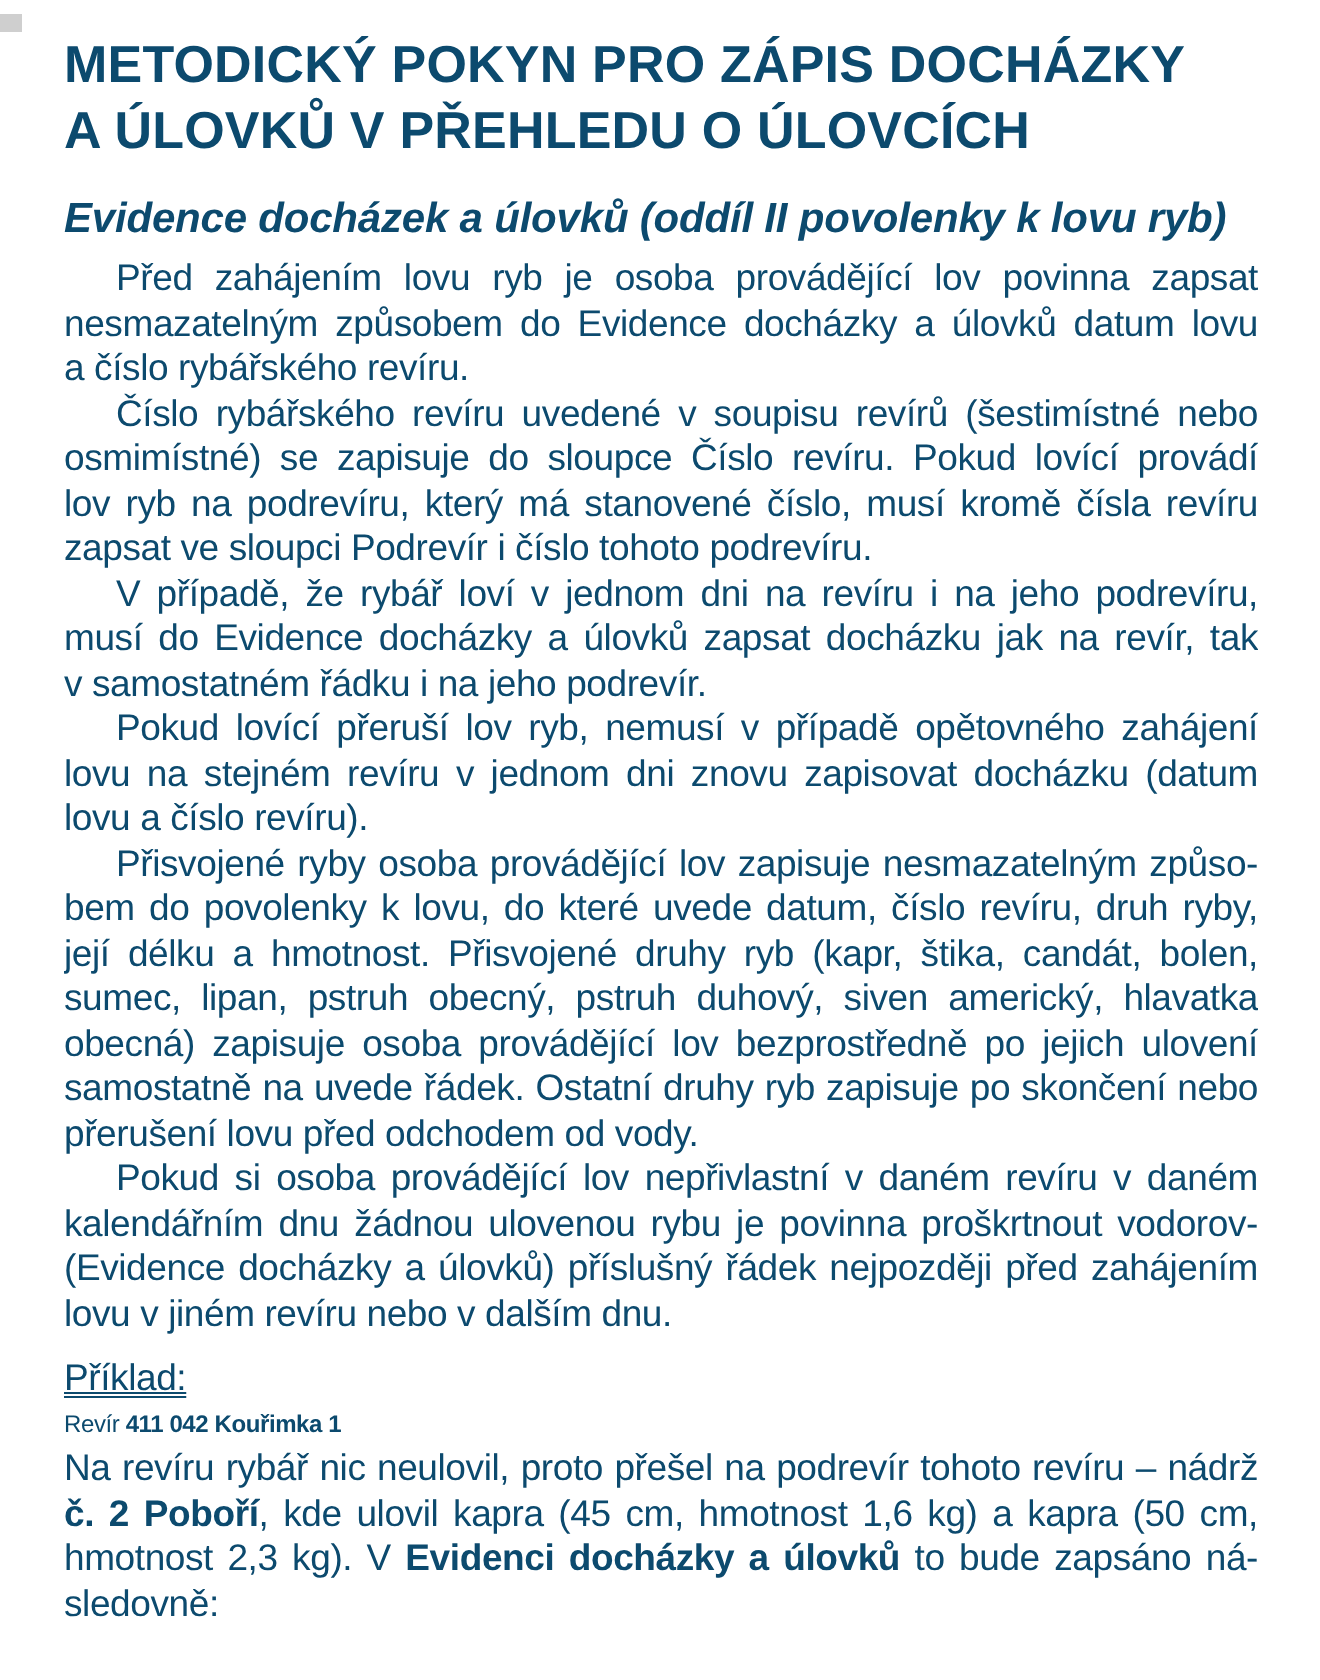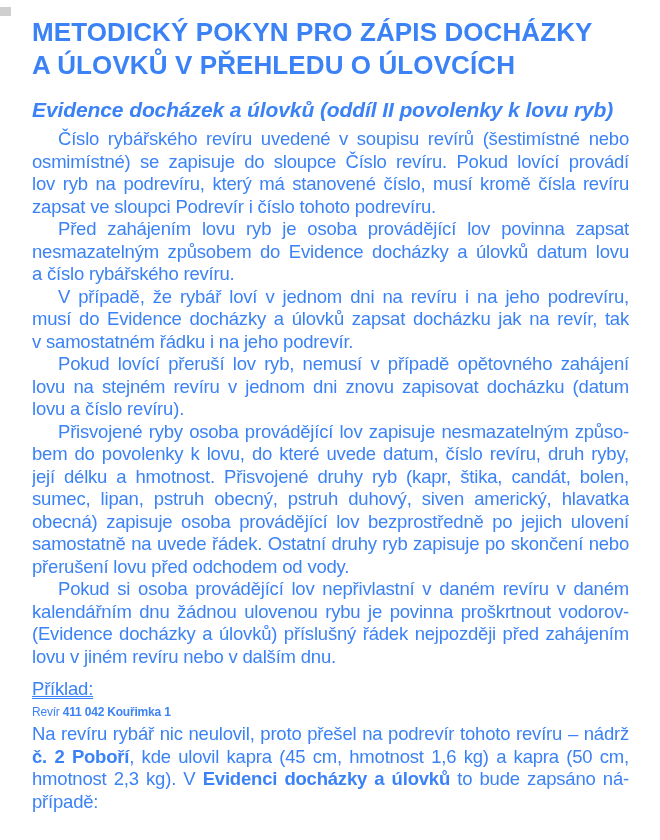--- a/index.html
+++ b/index.html
@@ -7,21 +7,21 @@
     padding: 0;
     background: #ffffff;
   }
   .page {
     position: relative;
     width: 660px;
     height: 840px;
     box-sizing: border-box;
     padding: 16px 31px 0 32px;
     background: #ffffff;
-    color: #3b82f6;
+    color: #0c4a6e;
     font-family: "Liberation Sans", "DejaVu Sans", sans-serif;
     overflow: hidden;
   }
   .scan-artifact {
     position: absolute;
     left: 0;
     top: 7px;
     width: 11px;
     height: 9px;
     background: #cfcfcf;
@@ -81,29 +81,29 @@
 
   <h1 class="doc-title">
     <span>METODICKÝ POKYN PRO ZÁPIS DOCHÁZKY</span>
     <span>A ÚLOVKŮ V PŘEHLEDU O ÚLOVCÍCH</span>
   </h1>
 
   <h2 class="section-heading">Evidence docházek a úlovků (oddíl II povolenky k lovu ryb)</h2>
 
   <div class="body-text">
       <div class="paragraph">
+        <div class="line first">Před zahájením lovu ryb je osoba provádějící lov povinna zapsat</div>
+        <div class="line">nesmazatelným způsobem do Evidence docházky a úlovků datum lovu</div>
+        <div class="line last">a číslo rybářského revíru.</div>
+      </div>
+      <div class="paragraph">
         <div class="line first">Číslo rybářského revíru uvedené v soupisu revírů (šestimístné nebo</div>
         <div class="line">osmimístné) se zapisuje do sloupce Číslo revíru. Pokud lovící provádí</div>
         <div class="line">lov ryb na podrevíru, který má stanovené číslo, musí kromě čísla revíru</div>
         <div class="line last">zapsat ve sloupci Podrevír i číslo tohoto podrevíru.</div>
-      </div>
-      <div class="paragraph">
-        <div class="line first">Před zahájením lovu ryb je osoba provádějící lov povinna zapsat</div>
-        <div class="line">nesmazatelným způsobem do Evidence docházky a úlovků datum lovu</div>
-        <div class="line last">a číslo rybářského revíru.</div>
       </div>
       <div class="paragraph">
         <div class="line first">V případě, že rybář loví v jednom dni na revíru i na jeho podrevíru,</div>
         <div class="line">musí do Evidence docházky a úlovků zapsat docházku jak na revír, tak</div>
         <div class="line last">v samostatném řádku i na jeho podrevír.</div>
       </div>
       <div class="paragraph">
         <div class="line first">Pokud lovící přeruší lov ryb, nemusí v případě opětovného zahájení</div>
         <div class="line">lovu na stejném revíru v jednom dni znovu zapisovat docházku (datum</div>
         <div class="line last">lovu a číslo revíru).</div>
@@ -129,16 +129,16 @@
     <div class="example-label-line">
       <span class="underlined">Příklad:</span>
     </div>
     <div class="example-revir-line">
       <span>Revír </span><span class="bold">411 042 Kouřimka 1</span>
     </div>
     <div>
         <div class="line"><span>Na revíru rybář nic neulovil, proto přešel na podrevír tohoto revíru – nádrž</span></div>
         <div class="line"><span class="bold">č. 2 Poboří</span><span>, kde ulovil kapra (45 cm, hmotnost 1,6 kg) a kapra (50 cm,</span></div>
         <div class="line"><span>hmotnost 2,3 kg). V </span><span class="bold">Evidenci docházky a úlovků</span><span> to bude zapsáno ná-</span></div>
-        <div class="line last"><span>případě:</span></div>
+        <div class="line last"><span>sledovně:</span></div>
       </div>
   </div>
 </div>
 
 </body></html>

